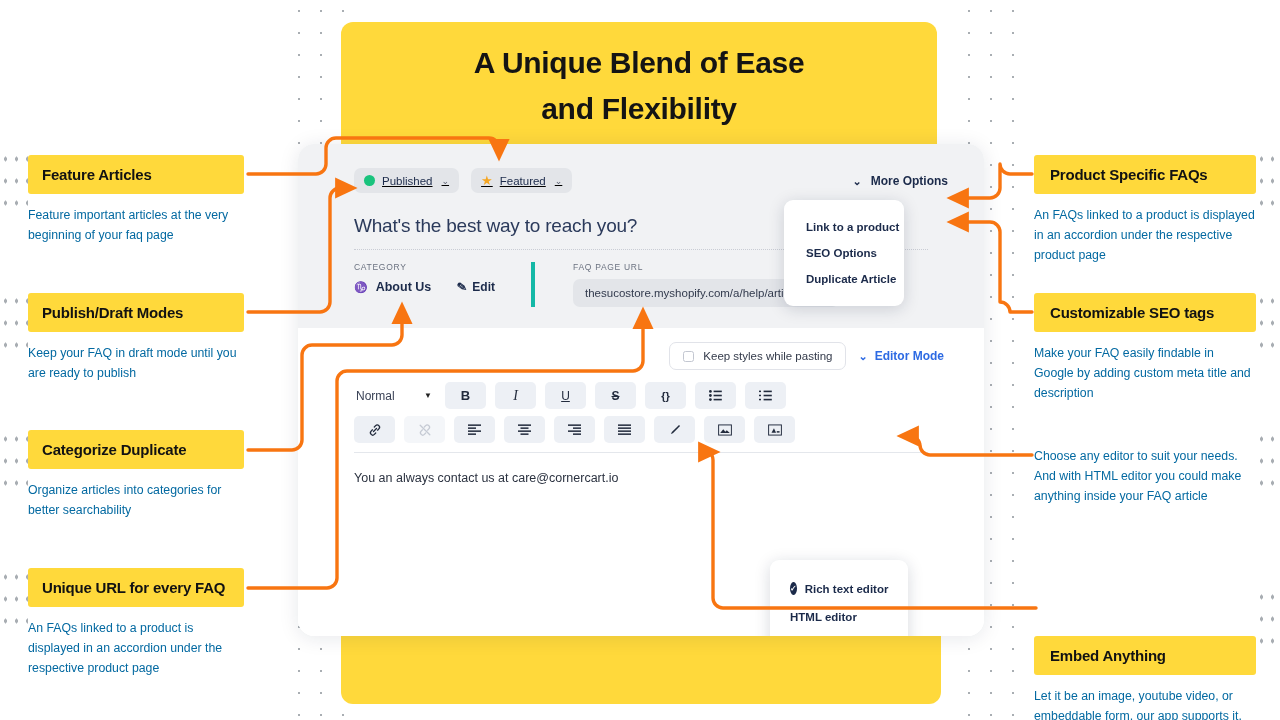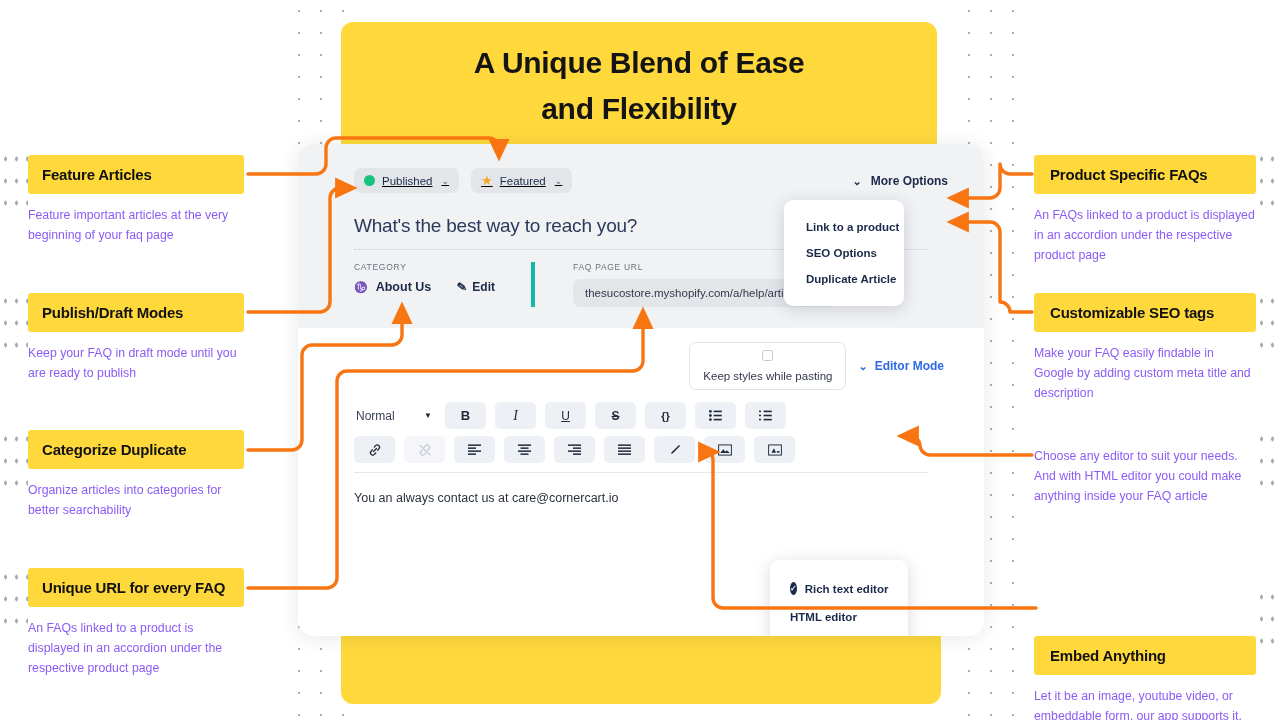--- a/index.html
+++ b/index.html
@@ -103,21 +103,21 @@
   .menu-more { right: 80px; top: 56px; width: 120px; }
 
   .app-body { position: relative; padding: 0; background: #fff; height: 308px; }
 
   .paste-row {
     display: flex; align-items: center; justify-content: flex-end; gap: 12px;
     padding: 14px 40px 0 0;
   }
   .paste-box {
     display: flex; align-items: center; gap: 9px; border: 1px solid #E1E3E9;
-    border-radius: 7px; padding: 7px 13px; font-size: 11.5px; color: #333a4a; flex-direction: column;
+    border-radius: 7px; padding: 7px 13px; font-size: 11.5px; color: #333a4a;
   }
   .chk { width: 11px; height: 11px; border: 1.3px solid #c3c7d1; border-radius: 2.5px; }
   .editor-mode { display: flex; align-items: center; gap: 7px; font-size: 12px; font-weight: 700; color: #2d6ae3; }
   .editor-mode .chev { font-size: 11px; }
 
   .menu-editor { left: 472px; top: 232px; width: 138px; }
   .menu-editor .mi { display: flex; align-items: center; gap: 8px; padding: 8px 20px; }
   .chk-round {
     width: 13px; height: 13px; border-radius: 50%; background: #1b2a4a;
     color: #fff; font-size: 8px; display: flex; align-items: center; justify-content: center;
@@ -142,21 +142,21 @@
   
   .ann { position: absolute; width: 216px; z-index: 5; }
   .ann.right { width: 222px; }
   .ann-title {
     background: #FFD93B; border-radius: 3px; padding: 11px 14px;
     font-size: 15px; font-weight: 700; color: #121212; letter-spacing: -.2px;
     white-space: nowrap;
   }
   .ann.right .ann-title { padding-left: 16px; }
   .ann-body {
-    margin-top: 12px; font-size: 12.3px; line-height: 1.62; color: #8b5cf6;
+    margin-top: 12px; font-size: 12.3px; line-height: 1.62; color: #0369a1;
   }
 
   .a1 { left: 28px; top: 155px; }
   .a2 { left: 28px; top: 293px; }
   .a3 { left: 28px; top: 430px; }
   .a4 { left: 28px; top: 568px; }
   .a5 { left: 1034px; top: 155px; }
   .a6 { left: 1034px; top: 293px; }
   .a7 { left: 1034px; top: 435px; }
   .a8 { left: 1034px; top: 589px; margin-top: 47px; }

